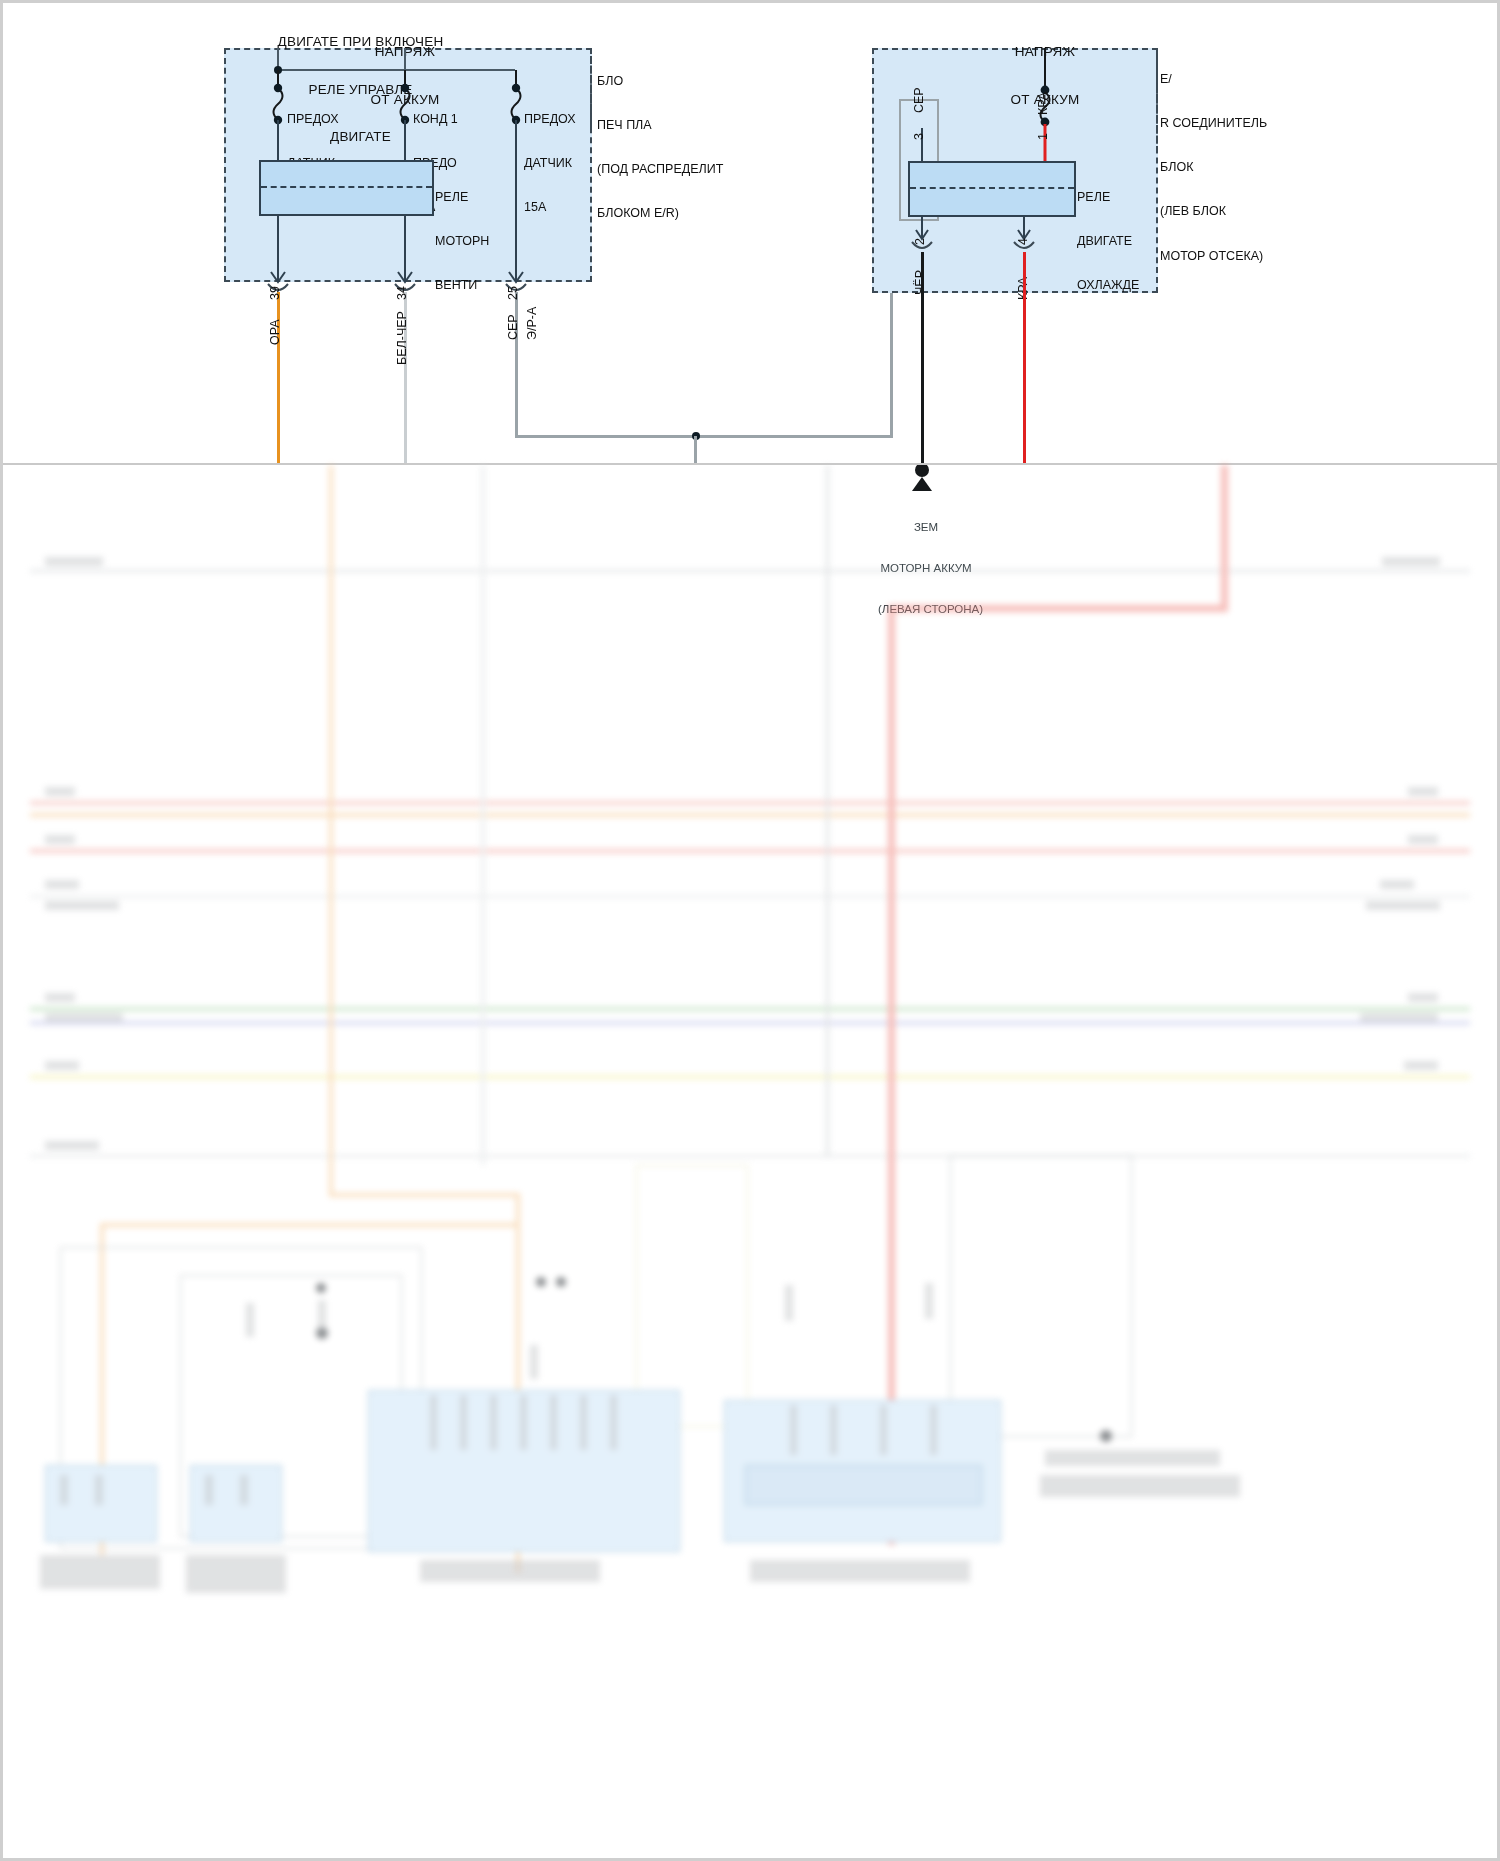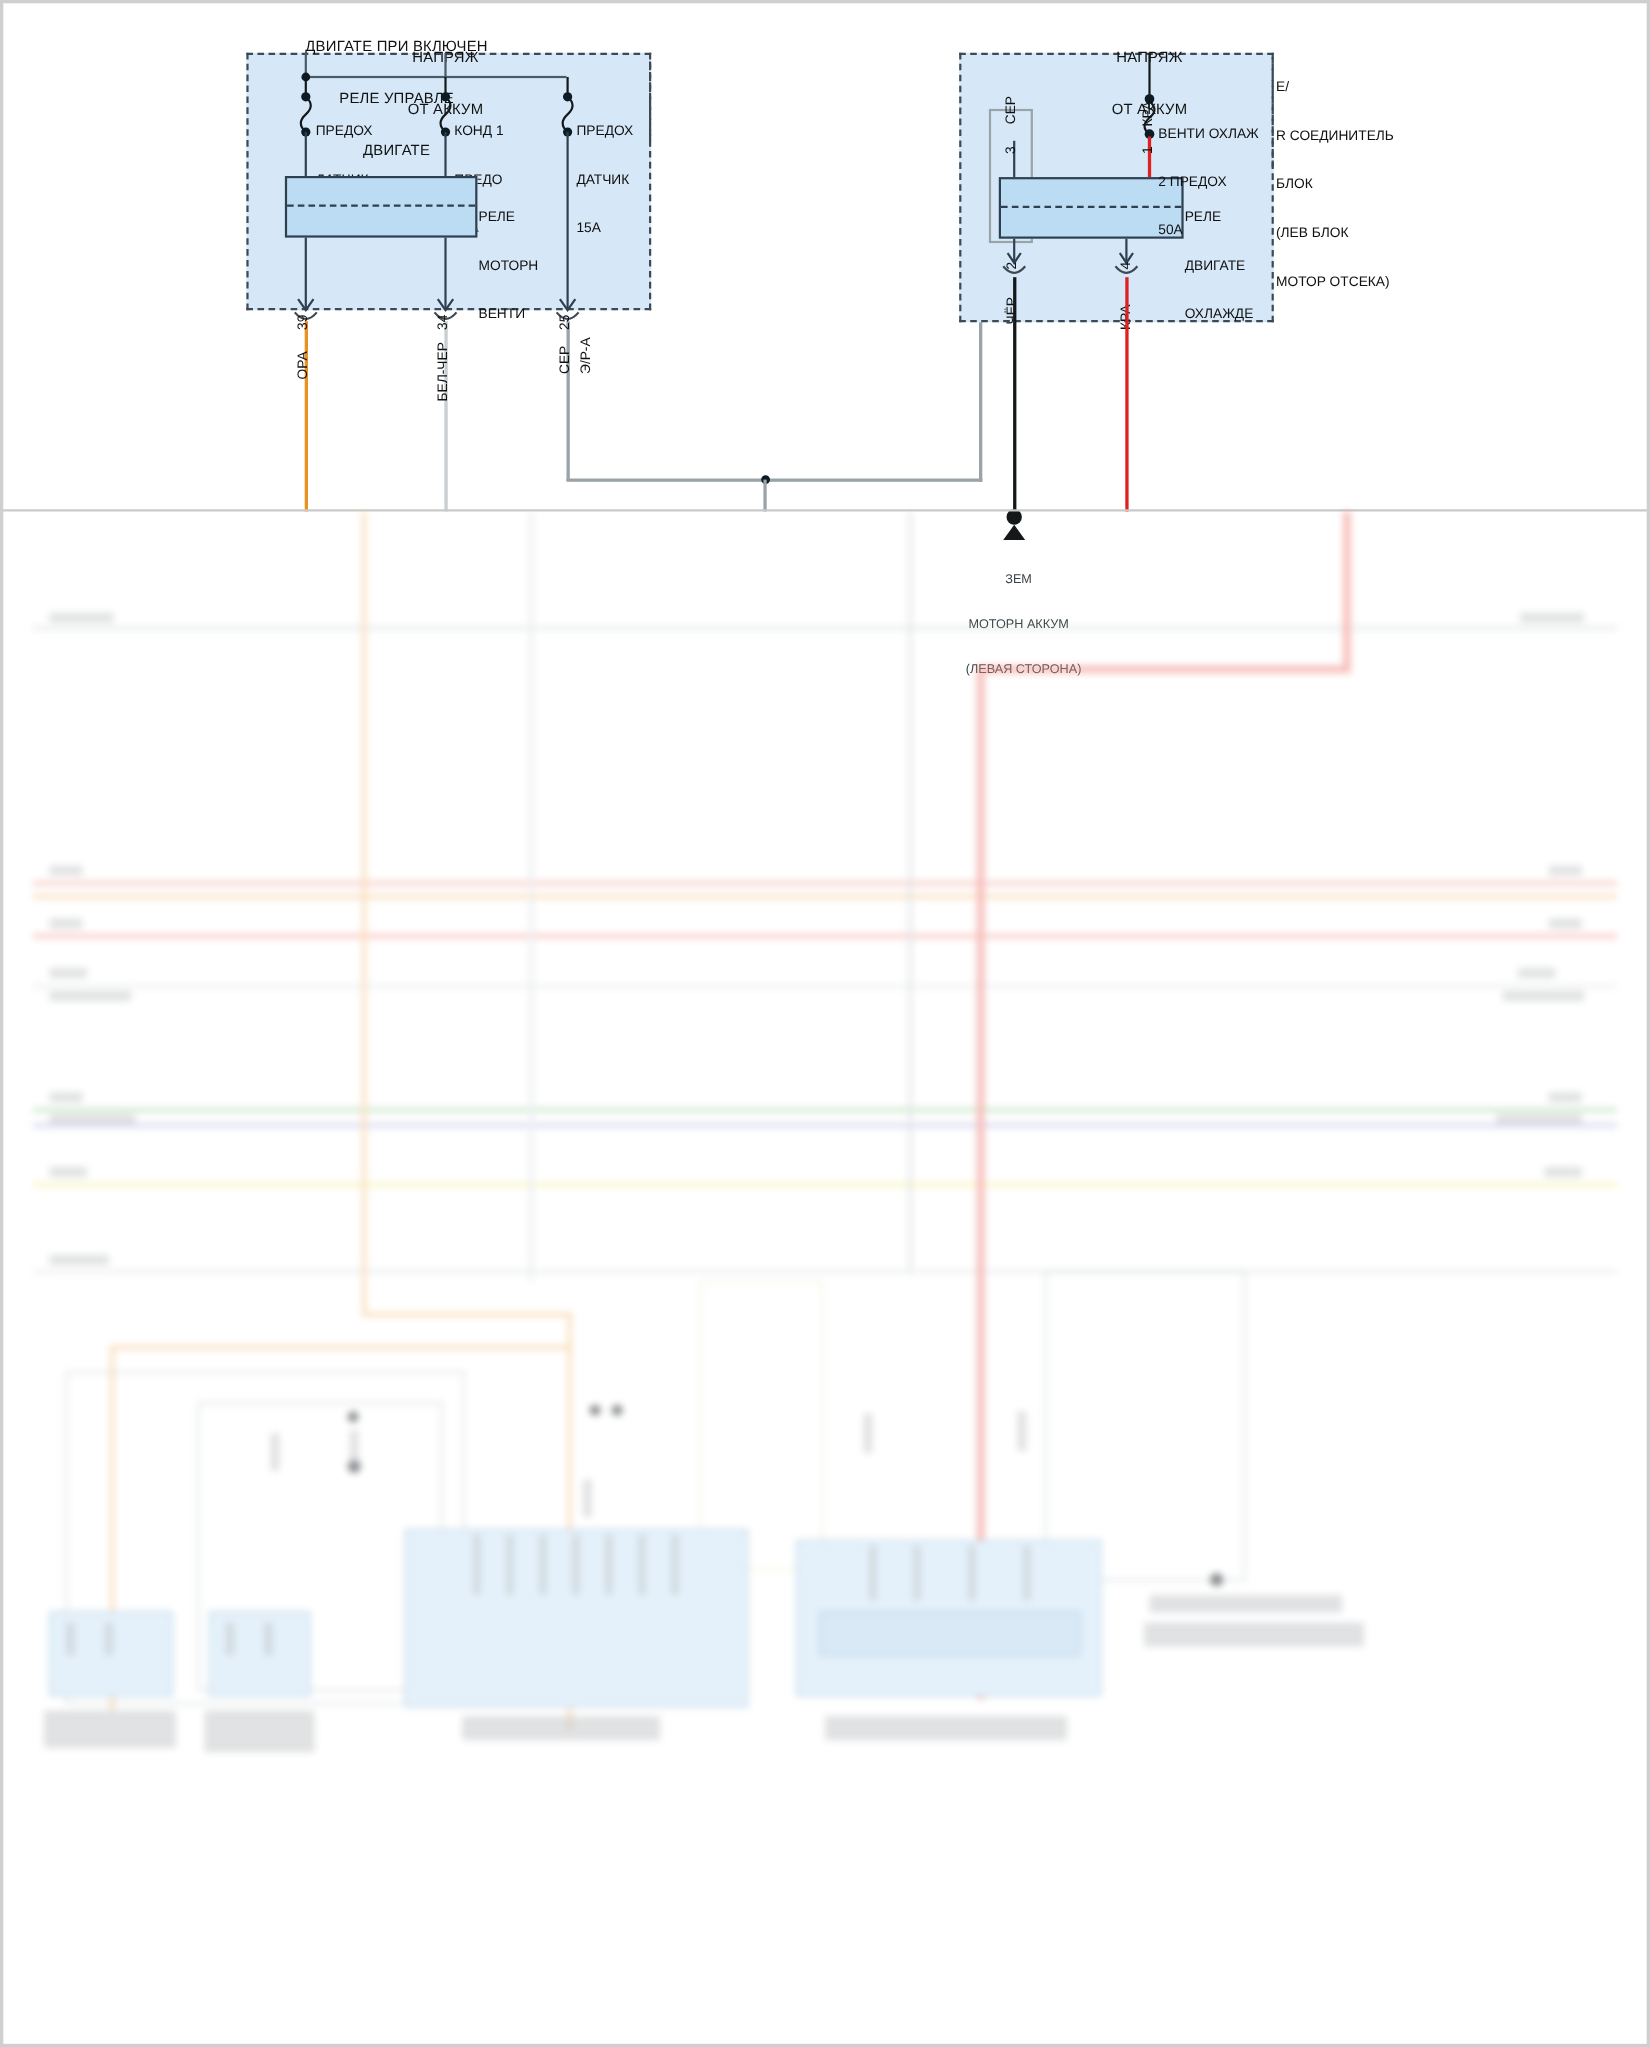--- a/index.html
+++ b/index.html
@@ -69,20 +69,26 @@
 </style>
 </head>
 <body>
 
 <div id="page">
 
   <div class="module" style="left:224px;top:48px;width:364px;height:230px;"></div>
 
   <div class="bracket" style="left:590px;top:56px;height:72px;"></div>
 
+  <div class="txt t12" style="left:597px;top:44px;">
+    <div>БЛО</div>
+    <div>ПЕЧ ПЛА</div>
+    <div>(ПОД РАСПРЕДЕЛИТ</div>
+    <div>БЛОКОМ E/R)</div>
+  </div>
 
   <div class="txt hdr" style="left:228px;top:2px;width:265px;">
     <div>ДВИГАТЕ ПРИ ВКЛЮЧЕН</div>
     <div>РЕЛЕ УПРАВЛЕ</div>
     <div>ДВИГАТЕ</div>
   </div>
 
   <div class="txt hdr" style="left:345px;top:12px;width:120px;">
     <div>НАПРЯЖ</div>
     <div>ОТ АККУМ</div>
@@ -254,25 +260,20 @@
   <div class="relaybox" style="left:908px;top:161px;width:164px;height:52px;">
     <div class="relay-dash" style="top:24px;"></div>
   </div>
 
   <div class="txt t12" style="left:1077px;top:160px;">
     <div>РЕЛЕ</div>
     <div>ДВИГАТЕ</div>
     <div>ОХЛАЖДЕ</div>
   </div>
 
-  <div class="txt t12" style="left:1053px;top:84px;">
-    <div>ВЕНТИ ОХЛАЖ</div>
-    <div>2 ПРЕДОХ</div>
-    <div>50А</div>
-  </div>
 
   <div class="vlabel" style="left:912px;top:140px;">
     <span>3</span>
   </div>
   <div class="vlabel" style="left:912px;top:136px;">
     <span style="visibility:hidden">.</span>
   </div>
   <div class="vlabel" style="left:912px;top:135px;">
     <span style="margin-left:22px;display:inline-block;">СЕР</span>
   </div>

